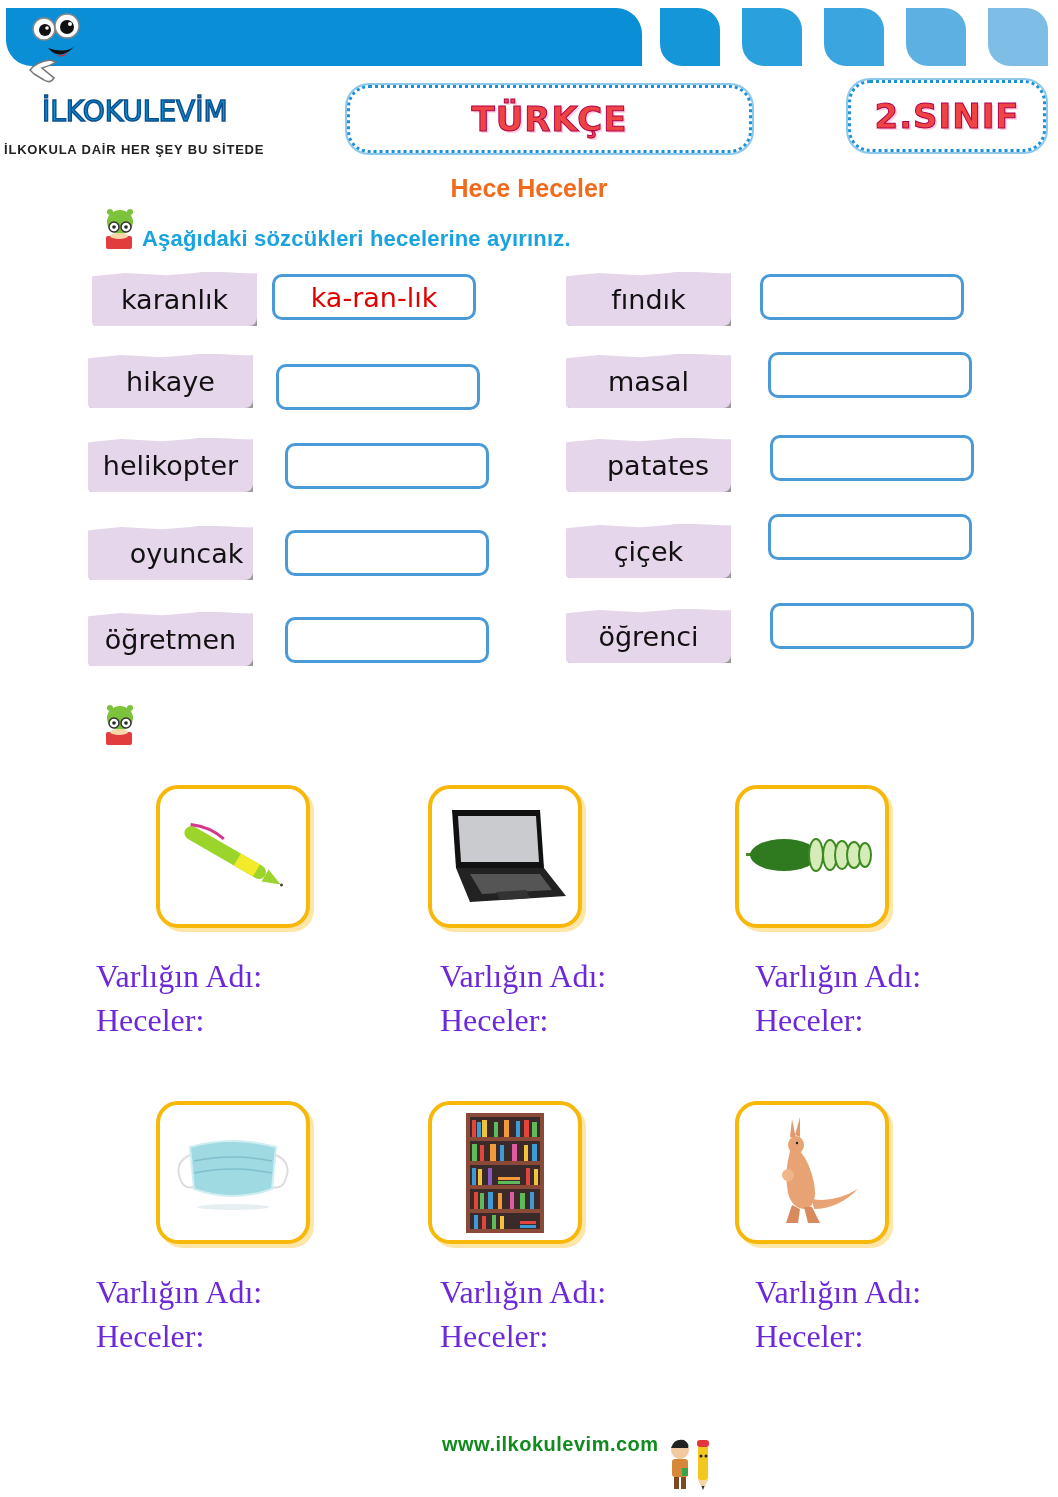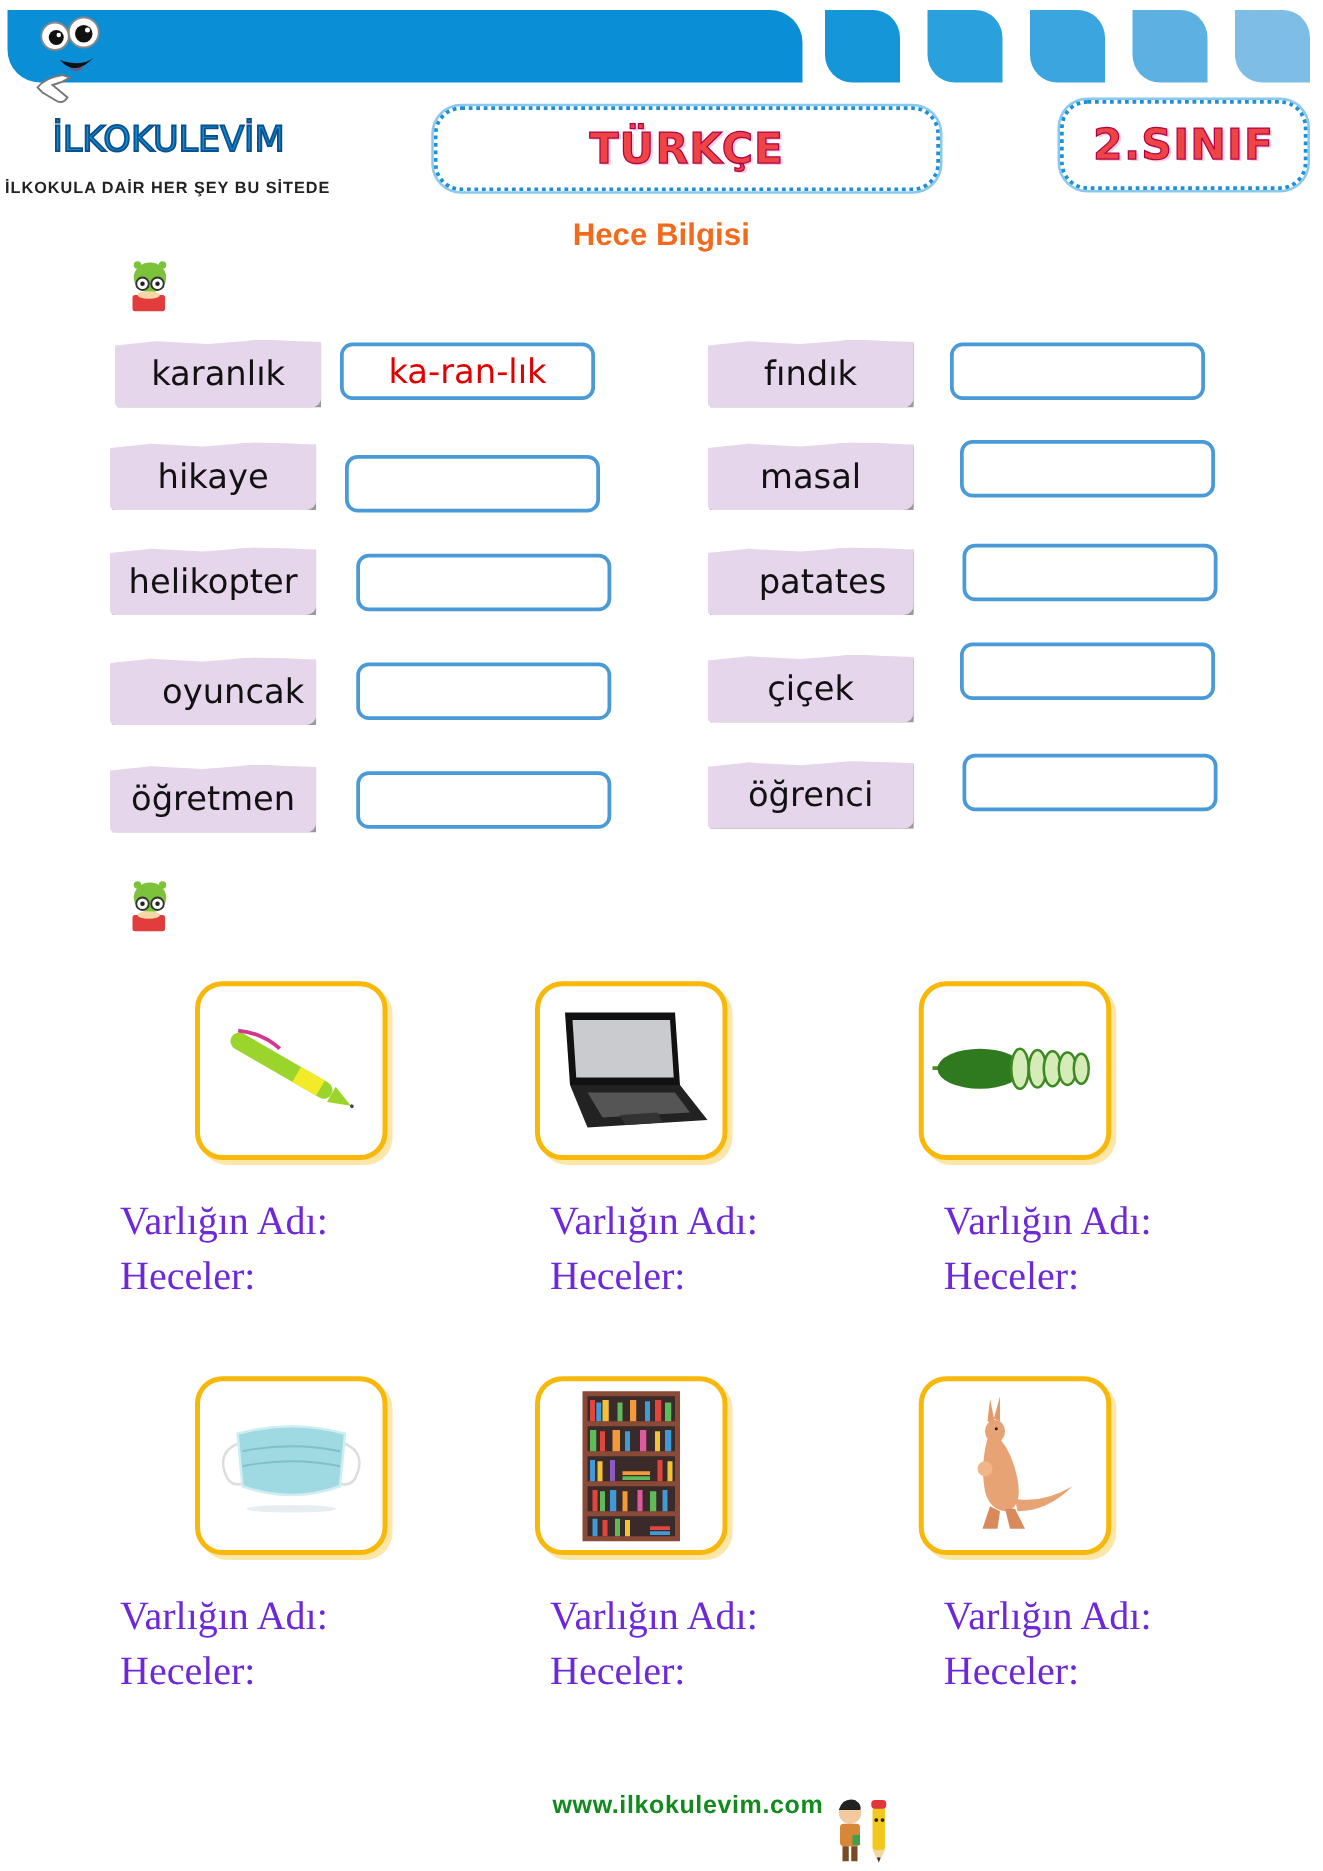--- a/index.html
+++ b/index.html
@@ -84,34 +84,35 @@
 <div class="logo">İLKOKULEVİM</div>
 <div class="tagline">İLKOKULA DAİR HER ŞEY BU SİTEDE</div>
 
 <div class="pill subject-pill">
   <span class="pill-text">TÜRKÇE</span>
 </div>
 <div class="pill grade-pill">
   <span class="pill-text">2.SINIF</span>
 </div>
 
-<div class="page-title">Hece Bilgisi</div>
+<div class="page-title">Hece Heceler</div>
 
 <div class="instruction" style="top:208px;">
   <svg class="worm" viewBox="0 0 42 44">
     <ellipse cx="22" cy="14" rx="13" ry="12" fill="#7cc23a"></ellipse>
     <circle cx="12" cy="4" r="3" fill="#7cc23a"></circle>
       <circle cx="32" cy="4" r="3" fill="#7cc23a"></circle>
     <circle cx="16" cy="19" r="5" fill="#fff" stroke="#333" stroke-width="1.5"></circle>
     <circle cx="28" cy="19" r="5" fill="#fff" stroke="#333" stroke-width="1.5"></circle>
     <circle cx="16" cy="19" r="1.8" fill="#222"></circle>
       <circle cx="28" cy="19" r="1.8" fill="#222"></circle>
     <rect x="8" y="28" width="26" height="13" rx="2" fill="#e23c3c"></rect>
     <ellipse cx="21" cy="28" rx="9" ry="3" fill="#f5d8a8"></ellipse>
   </svg>
+  <span class="instr-text">Aşağıdaki sözcükleri hecelerine ayırınız.</span>
 </div>
 
 <div class="word-card" style="left:92px;top:272px;">
     <span>karanlık</span>
   </div>
 <div class="answer-box" style="left:272px;top:274px;align-items:center;">
     <span>ka-ran-lık</span>
   </div>
 
 <div class="word-card" style="left:88px;top:354px;">

